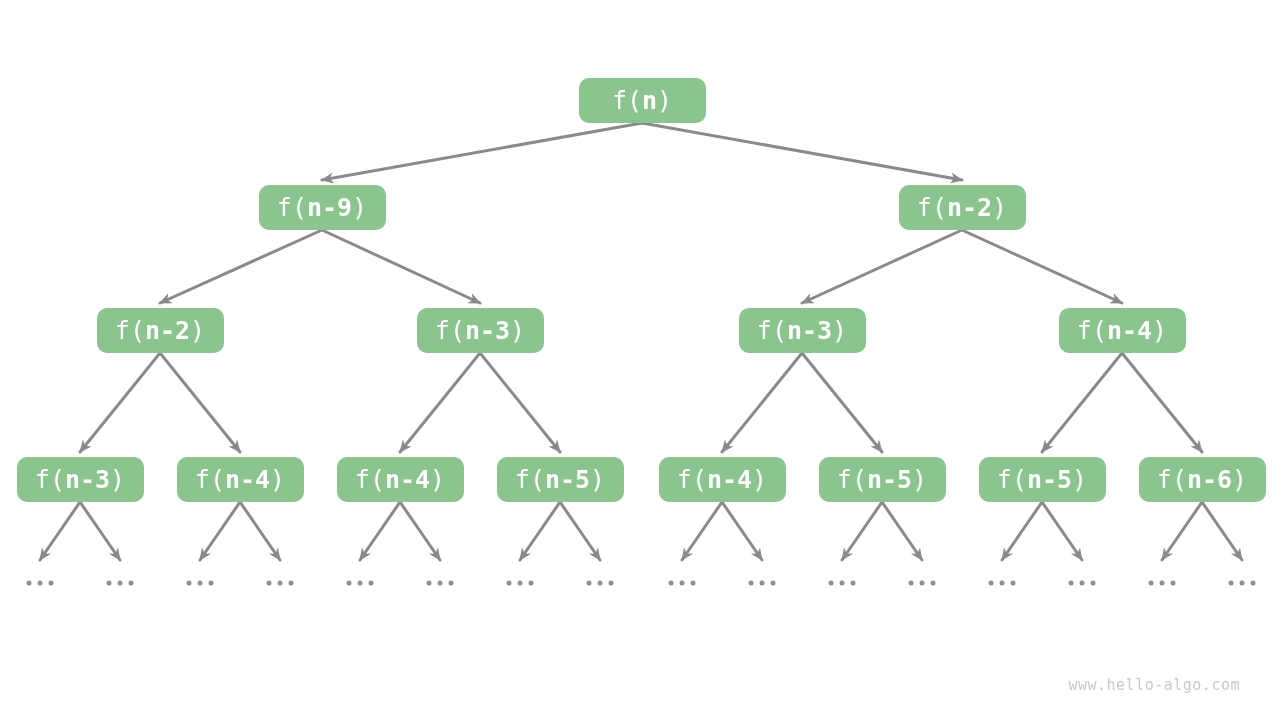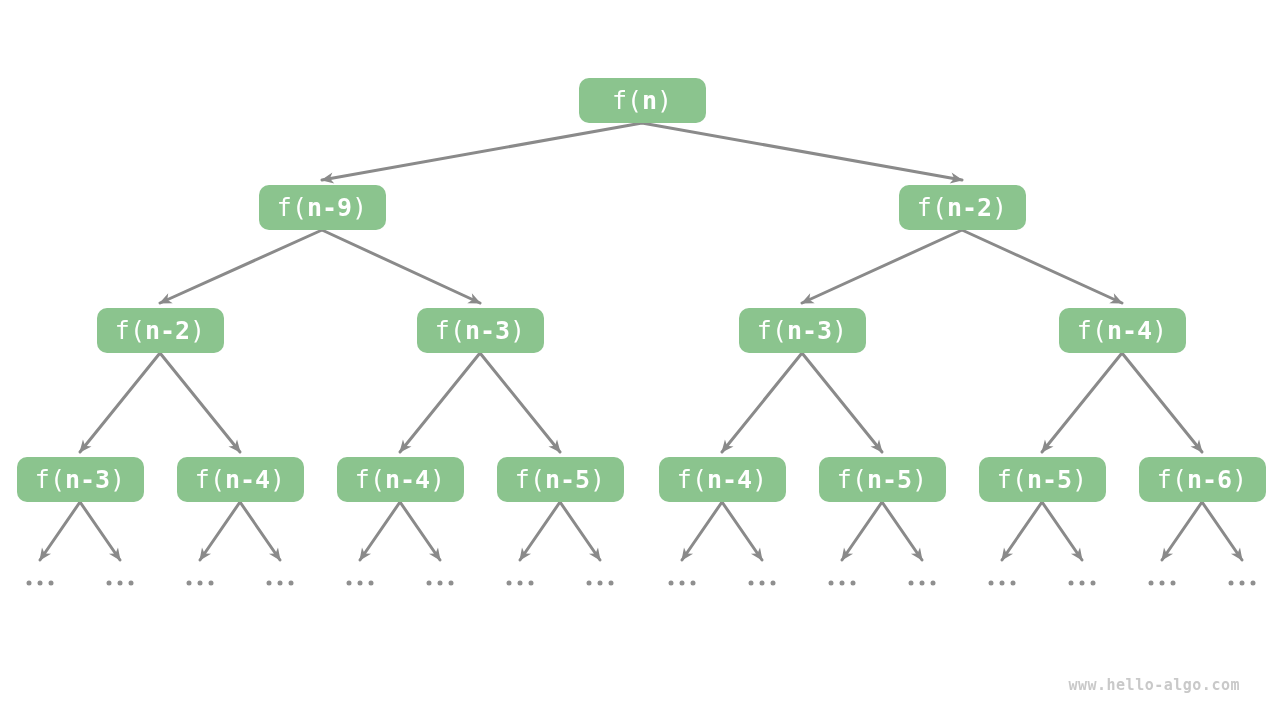--- a/index.html
+++ b/index.html
@@ -56,21 +56,20 @@
     border-radius: 50%;
     background: var(--dots);
   }
   .watermark {
     position: absolute;
     right: 40px;
     top: 676px;
     font-size: 15px;
     letter-spacing: 0.5px;
     color: var(--watermark);
-    font-weight: bold;
   }
 </style>
 </head>
 <body>
 
 <div id="stage">
 
   <svg id="edges-svg" viewBox="0 0 1280 720" xmlns="http://www.w3.org/2000/svg">
     <defs>
       <marker id="arrowhead" markerUnits="userSpaceOnUse" markerWidth="14" markerHeight="12" viewBox="0 0 14 12" refX="12" refY="6" orient="auto">

